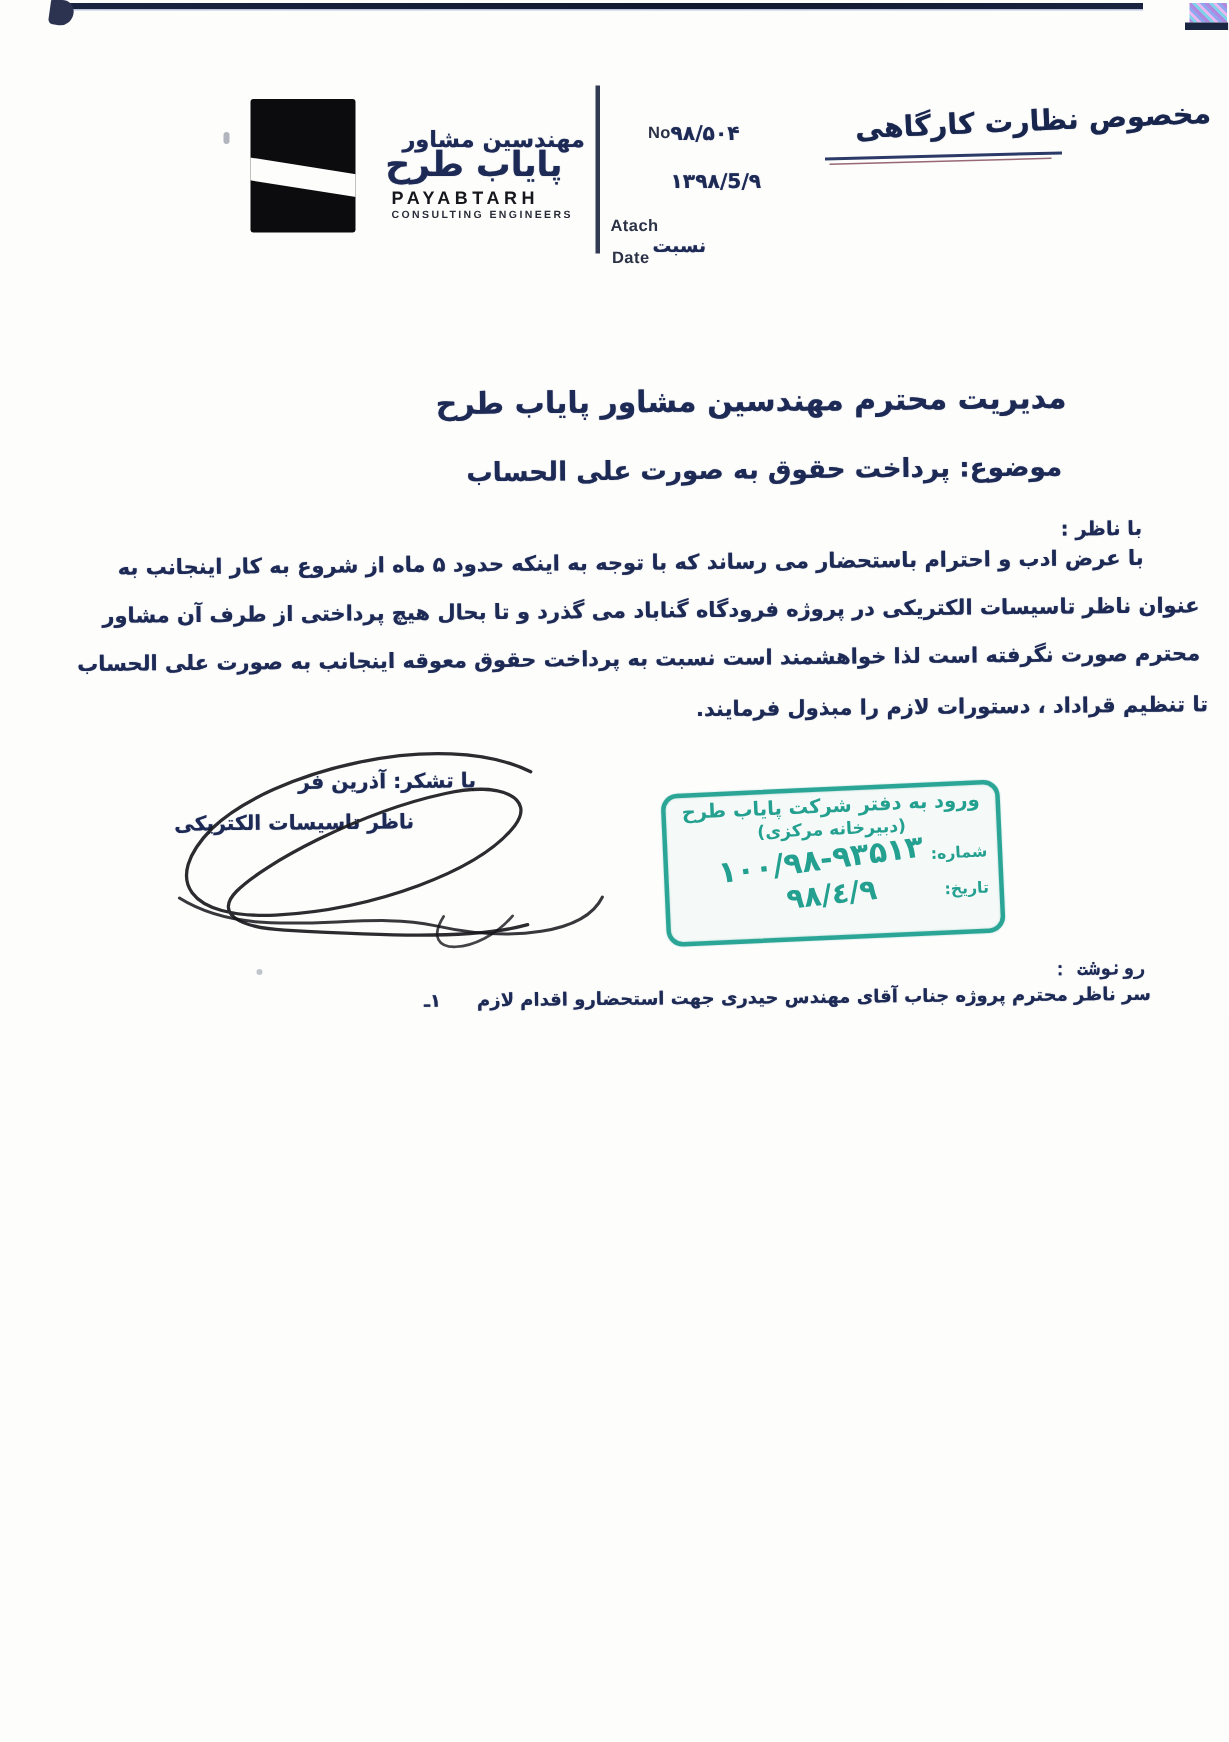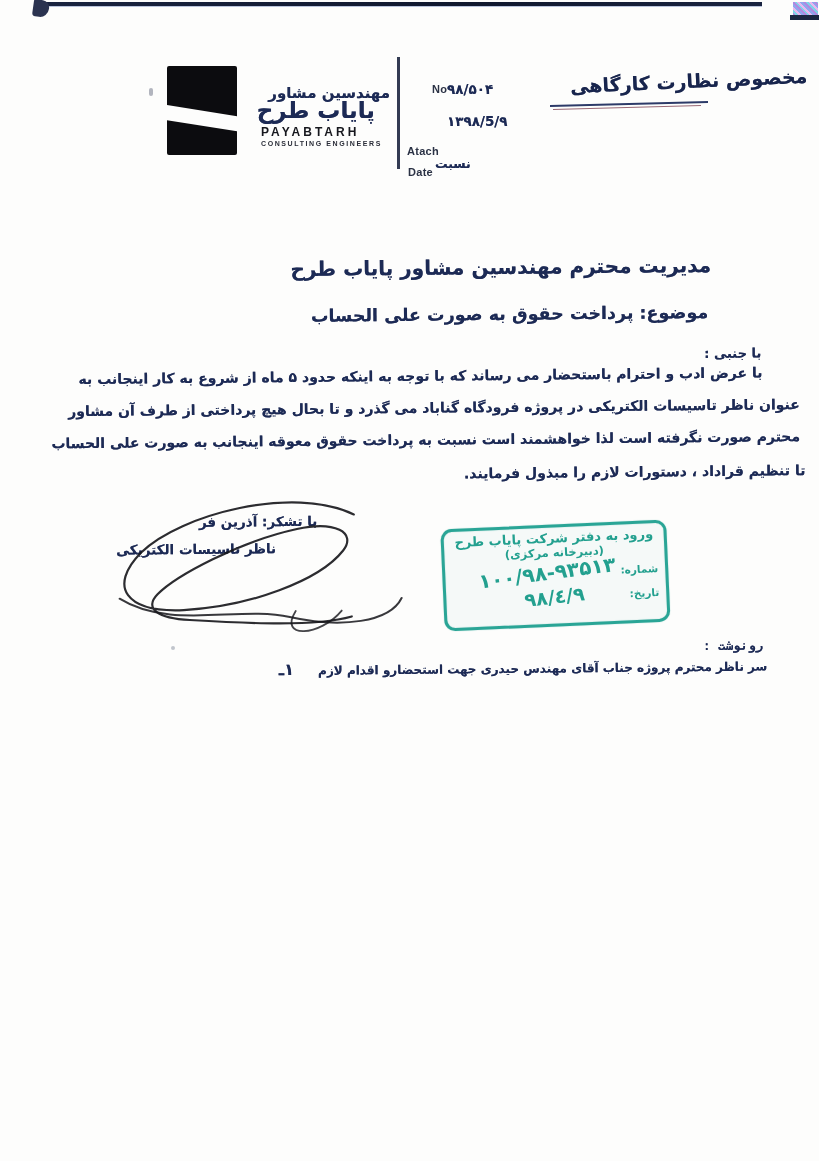--- a/index.html
+++ b/index.html
@@ -62,21 +62,21 @@
   .stamp .l2{font-size:11.5px;font-weight:700;}
   .stamp .row{display:flex;direction:rtl;align-items:center;gap:5px;margin-top:1px;}
   .stamp .slbl{font-size:10.5px;font-weight:700;white-space:nowrap;}
   .stamp .hand{font-size:20px;font-weight:700;transform:rotate(-5deg);letter-spacing:1px;white-space:nowrap;}
   .stamp .hand2{font-size:19px;font-weight:700;transform:rotate(-4deg);letter-spacing:2px;margin-right:40px;white-space:nowrap;}
 
   
   .cc-label{right:58px;top:641px;font-size:12.5px;font-family:Liberation Mono, monospace;}
   .cc-item{right:54px;top:659px;display:flex;direction:rtl;gap:24px;align-items:baseline;}
   .cc-item .txt{font-size:12px;}
-  .cc-item .no{font-size:16px;}
+  .cc-item .no{font-size:12px;}
 </style>
 </head>
 <body>
 
 <div class="page">
 
   <div class="abs art-topline"></div>
   <div class="abs art-blob"></div>
   <div class="abs art-noise"></div>
   <div class="abs art-noisebar"></div>
@@ -101,21 +101,21 @@
 
   <div class="abs rtl typ purpose">مخصوص نظارت کارگاهی</div>
   <div class="abs purpose-ul1"></div>
   <div class="abs purpose-ul2"></div>
 
 
   <div class="tilt">
 
     <div class="abs rtl typ recipient">مدیریت محترم مهندسین مشاور پایاب طرح</div>
     <div class="abs rtl typ subject">موضوع: پرداخت حقوق به صورت علی الحساب</div>
-    <div class="abs rtl typ salam">با جنبی :</div>
+    <div class="abs rtl typ salam">با ناظر :</div>
 
     <div class="abs rtl typ bl bl1">با عرض ادب و احترام باستحضار می رساند که با توجه به اینکه حدود ۵ ماه از شروع به کار اینجانب به</div>
     <div class="abs rtl typ bl bl2">عنوان ناظر تاسیسات الکتریکی در پروژه فرودگاه گناباد می گذرد و تا بحال هیچ پرداختی از طرف آن مشاور</div>
     <div class="abs rtl typ bl bl3">محترم صورت نگرفته است لذا خواهشمند است نسبت به پرداخت حقوق معوقه اینجانب به صورت علی الحساب</div>
     <div class="abs rtl typ bl bl4">تا تنظیم قراداد ، دستورات لازم را مبذول فرمایند.</div>
 
     <div class="abs rtl typ thanks">با تشکر: آذرین فر</div>
     <div class="abs rtl typ sigtitle">ناظر تاسیسات الکتریکی</div>
 
     <svg class="abs sig-svg" width="335" height="150" viewBox="0 0 335 150" fill="none">

